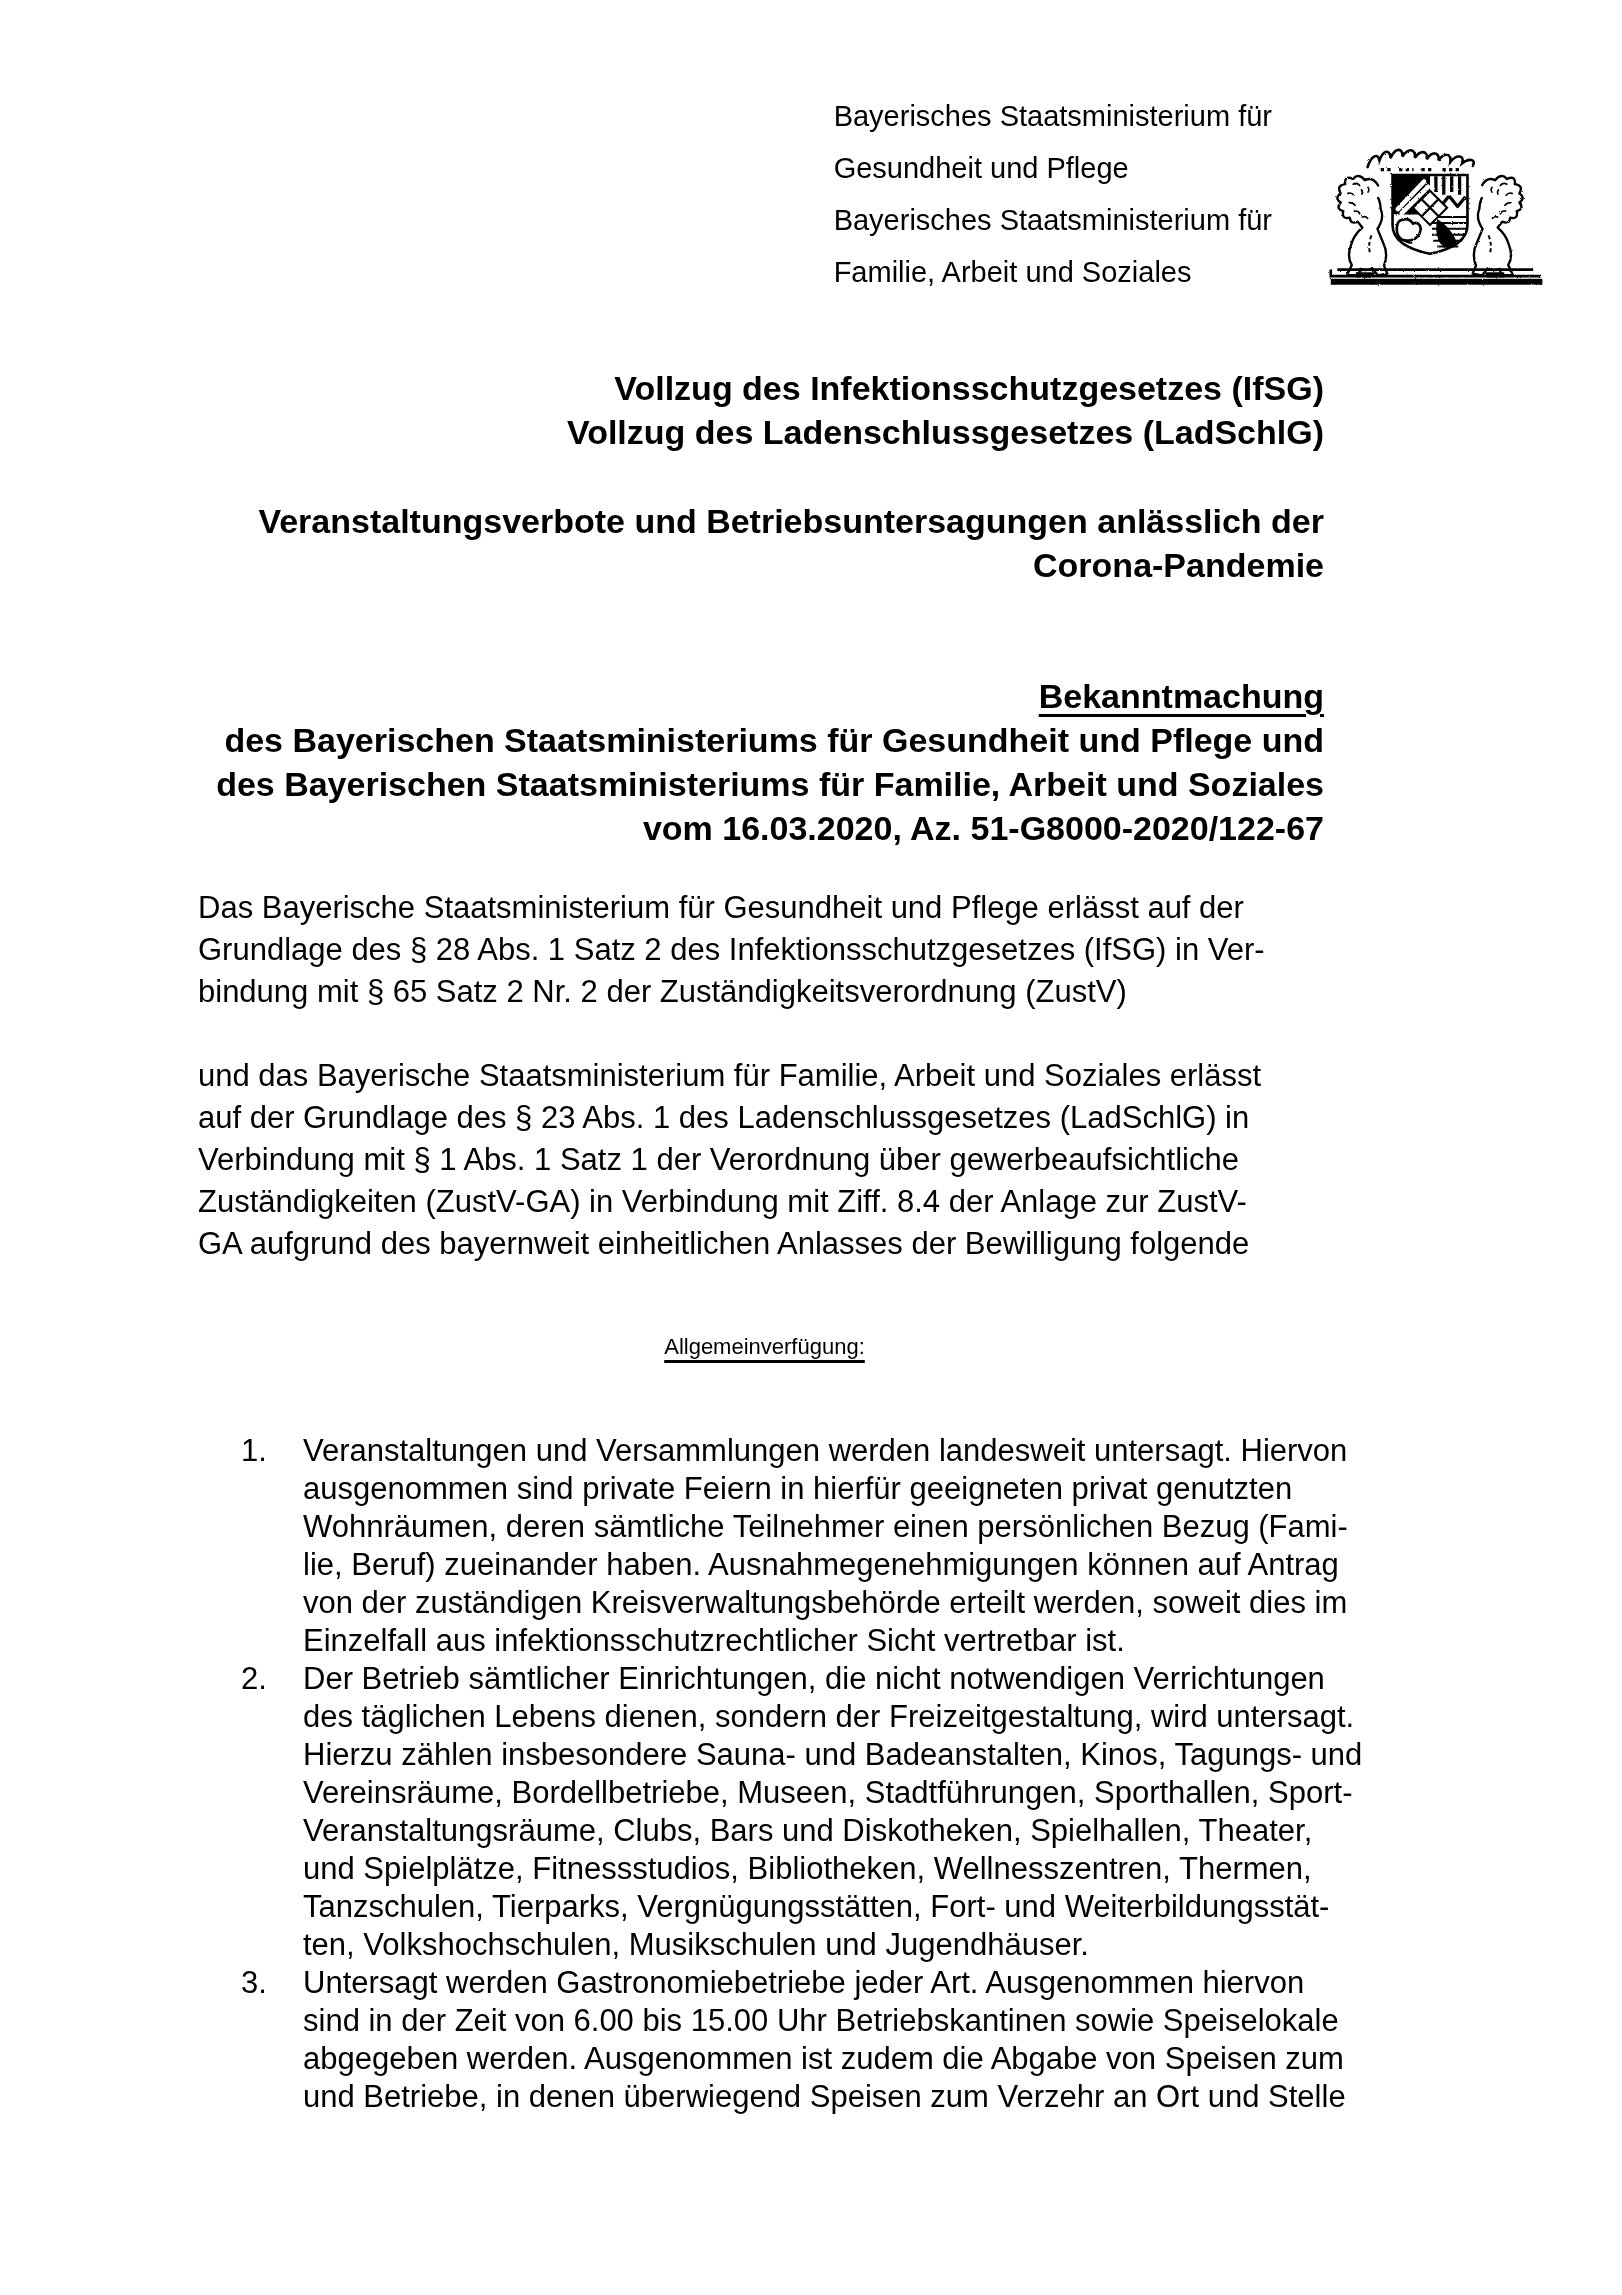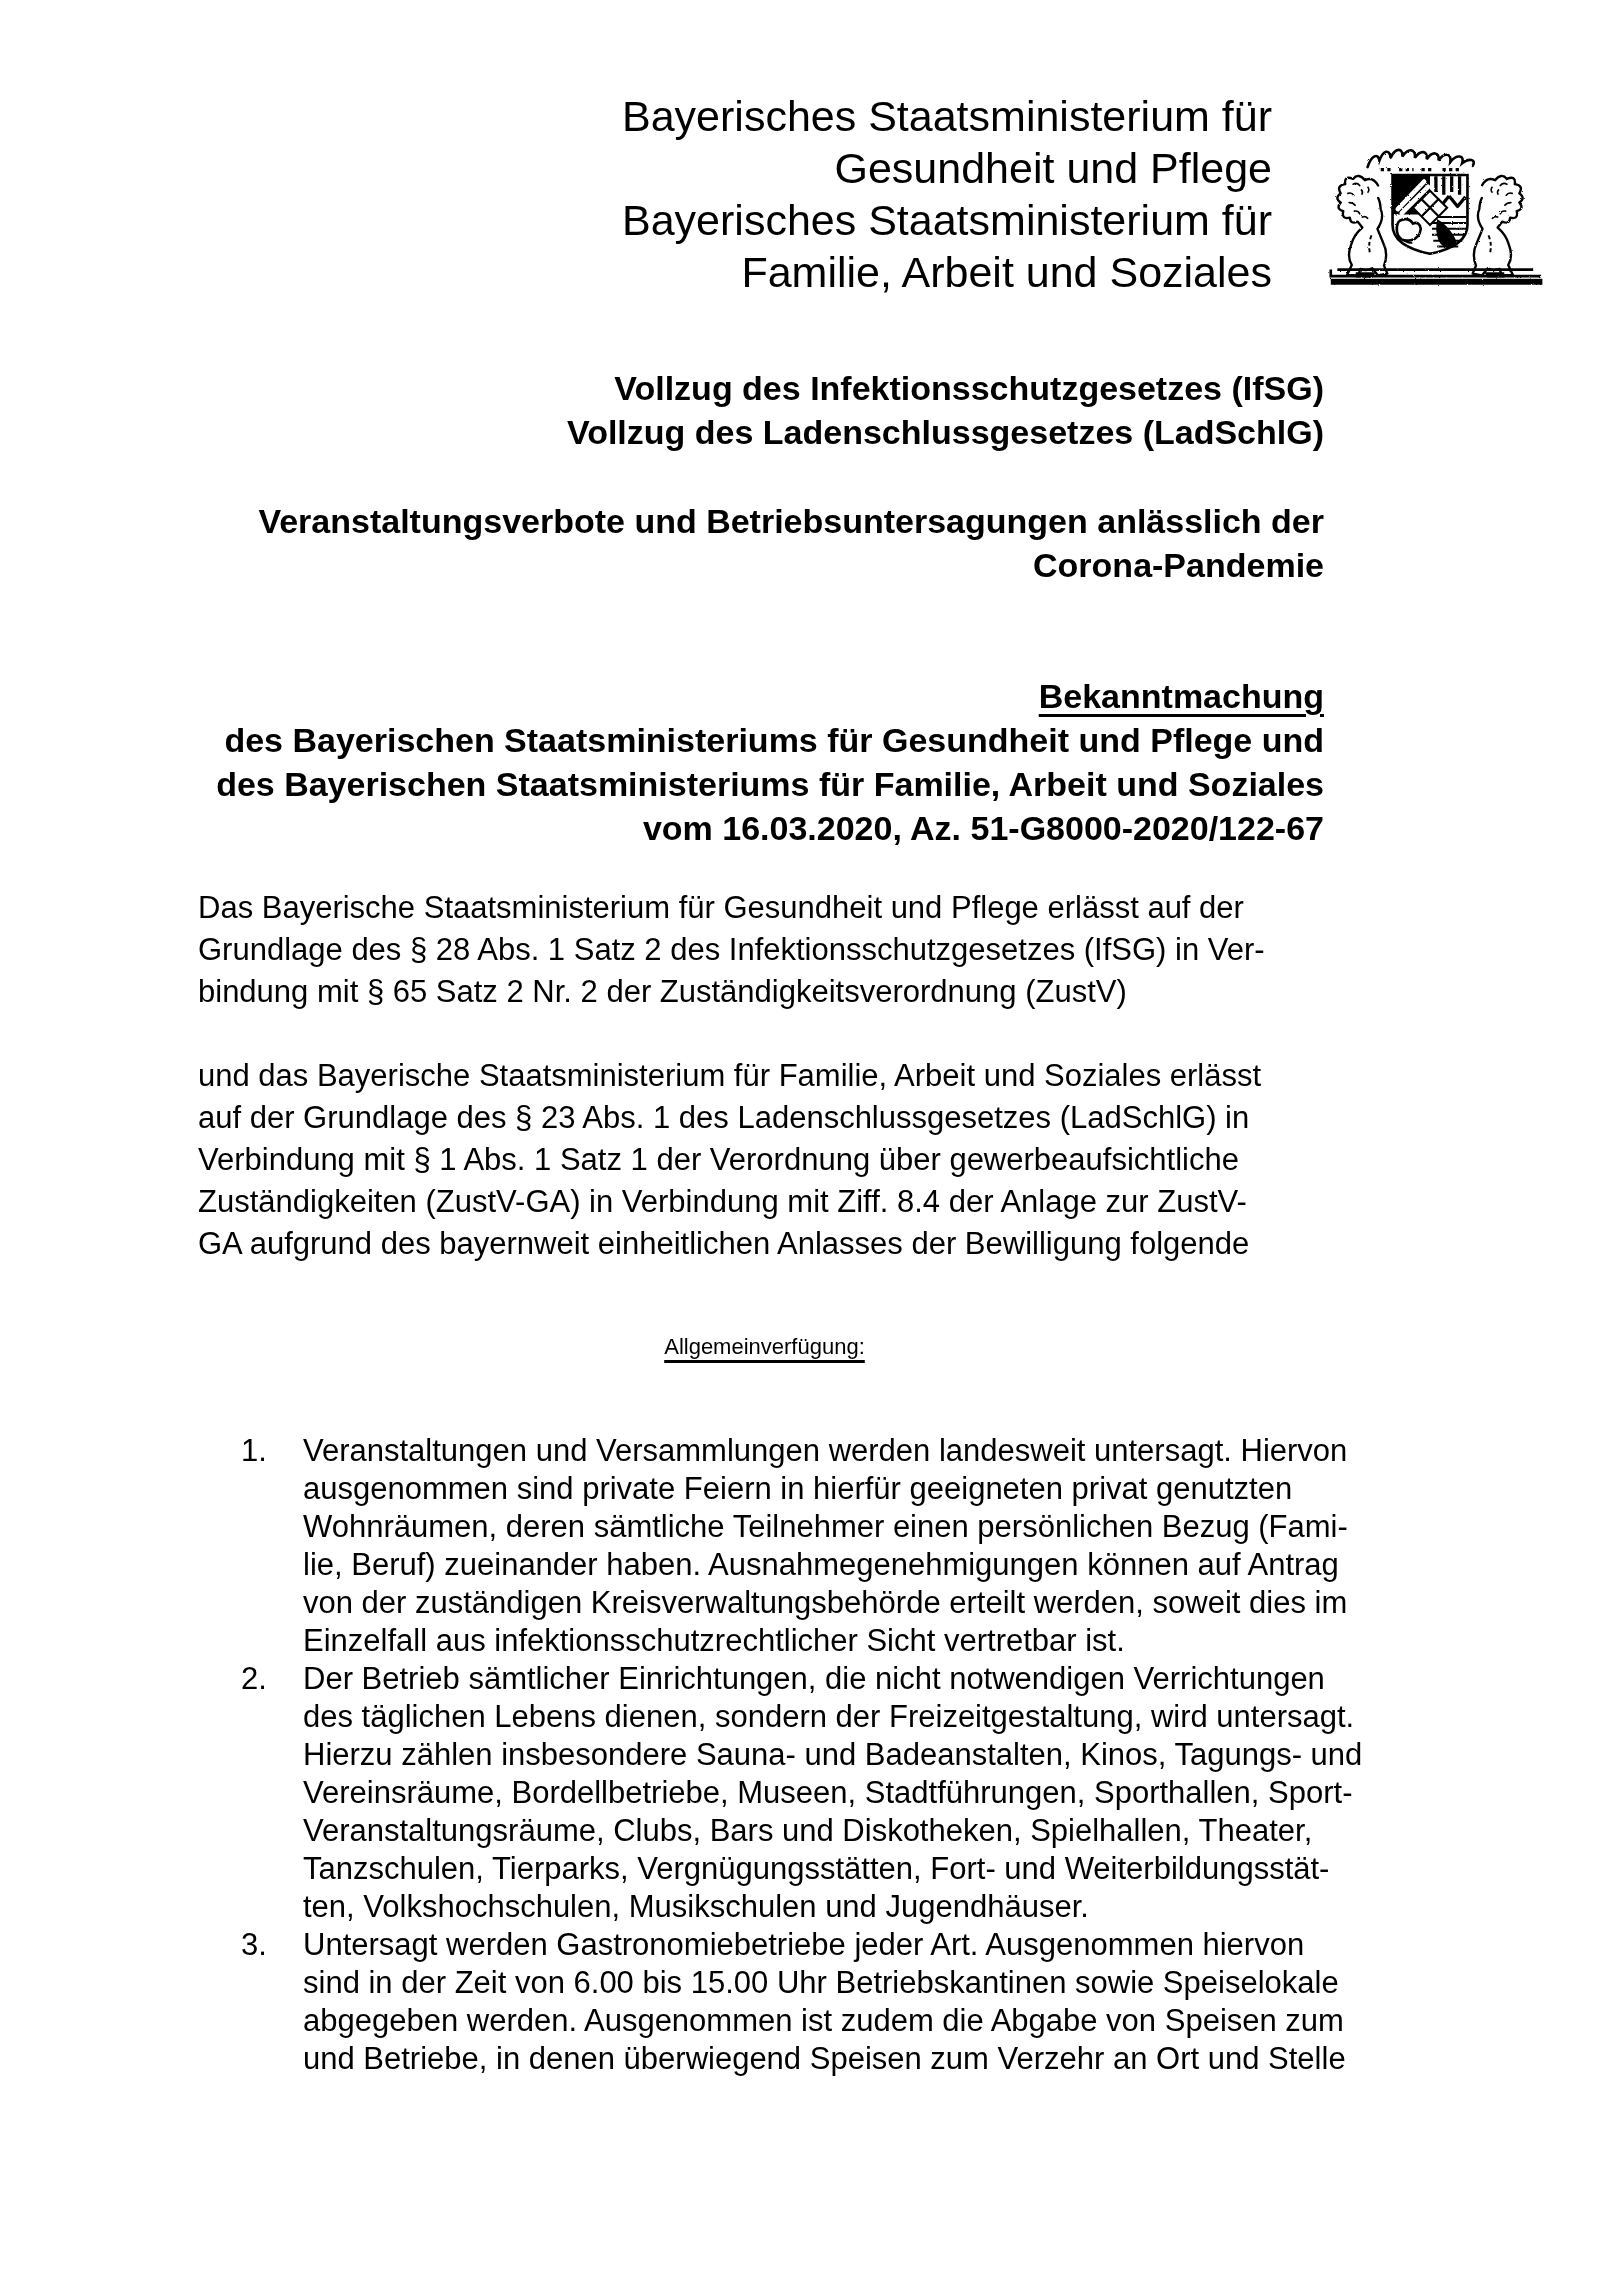--- a/index.html
+++ b/index.html
@@ -8,22 +8,21 @@
     width:1623px;height:2295px;
     background:#ffffff;color:#000;
     font-family:"Liberation Sans","DejaVu Sans",sans-serif;
     overflow:hidden;
     margin:0 auto;
   }
   .tline{white-space:nowrap;}
   
   .hdr{
     position:absolute;top:90px;right:351px;
-    text-align:right;
-    font-size:43px;line-height:52px;font-weight:400;
+    font-size:29px;line-height:52px;font-weight:400;
   }
   
   .emblem{position:absolute;left:1315px;top:143px;width:230px;height:152px;}
   
   .cblock{
     position:absolute;left:205px;width:1119px;
     text-align:right;
     font-weight:700;font-size:34px;line-height:44px;
   }
   .subject{top:366px;}
@@ -161,20 +160,21 @@
     </div>
 
     <div class="item">
       <div class="num">2.</div>
       <div>
         <div class="tline">Der Betrieb sämtlicher Einrichtungen, die nicht notwendigen Verrichtungen</div>
         <div class="tline">des täglichen Lebens dienen, sondern der Freizeitgestaltung, wird untersagt.</div>
         <div class="tline">Hierzu zählen insbesondere Sauna- und Badeanstalten, Kinos, Tagungs- und</div>
         <div class="tline">Vereinsräume, Bordellbetriebe, Museen, Stadtführungen, Sporthallen, Sport-</div>
         <div class="tline">Veranstaltungsräume, Clubs, Bars und Diskotheken, Spielhallen, Theater,</div>
+        <div class="tline">und Spielplätze, Fitnessstudios, Bibliotheken, Wellnesszentren, Thermen,</div>
         <div class="tline">Tanzschulen, Tierparks, Vergnügungsstätten, Fort- und Weiterbildungsstät-</div>
         <div class="tline">ten, Volkshochschulen, Musikschulen und Jugendhäuser.</div>
       </div>
     </div>
 
     <div class="item">
       <div class="num">3.</div>
       <div>
         <div class="tline">Untersagt werden Gastronomiebetriebe jeder Art. Ausgenommen hiervon</div>
         <div class="tline">sind in der Zeit von 6.00 bis 15.00 Uhr Betriebskantinen sowie Speiselokale</div>

